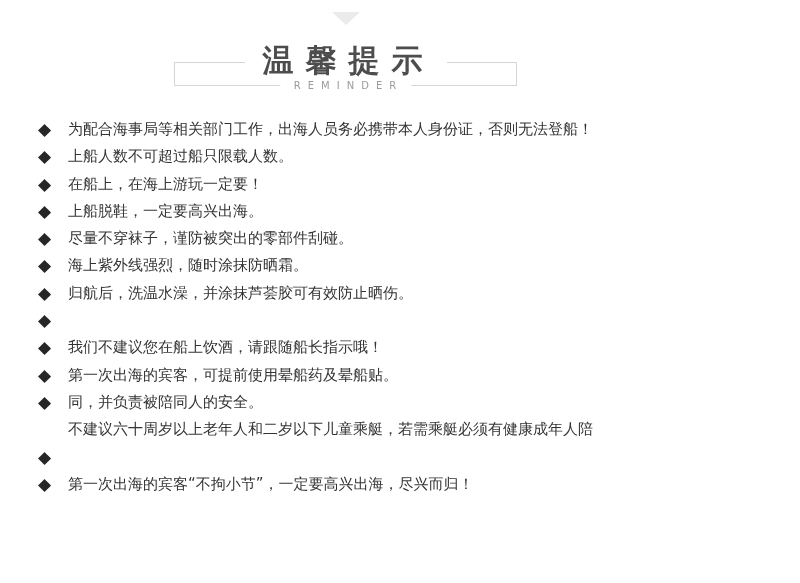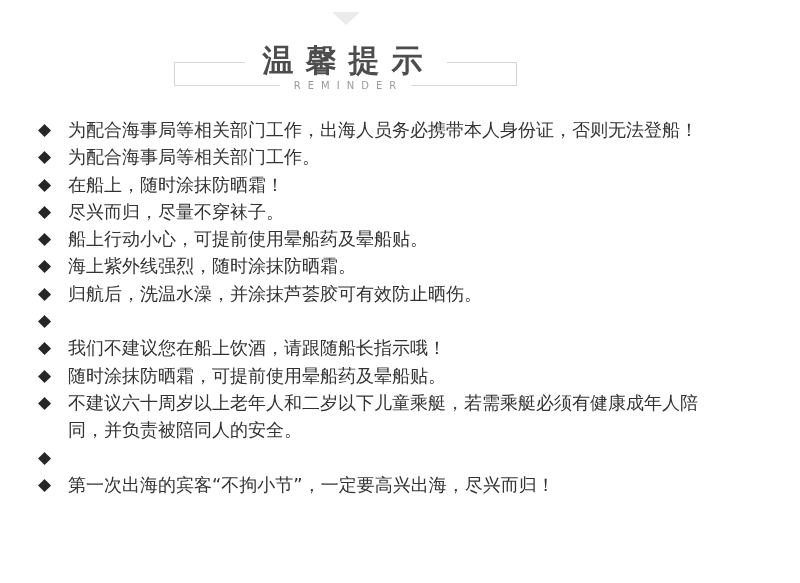--- a/index.html
+++ b/index.html
@@ -85,21 +85,21 @@
   }
   .bullet {
     flex: 0 0 30px;
     width: 30px;
     font-size: 17px;
     line-height: 27.3px;
     color: var(--bullet-color);
   }
   .tip-text {
     flex: 1 1 auto;
-    font-size: 18px;
+    font-size: 15px;
     line-height: 27.3px;
     color: var(--text-color);
   }
   .tip-line {
     display: block;
     white-space: nowrap;
   }
 </style>
 </head>
 <body>
@@ -118,39 +118,39 @@
   <div class="tips-list">
       <div class="tip-item">
         <span class="bullet">◆</span>
         <div class="tip-text">
           <span class="tip-line">为配合海事局等相关部门工作，出海人员务必携带本人身份证，否则无法登船！</span>
         </div>
       </div>
       <div class="tip-item">
         <span class="bullet">◆</span>
         <div class="tip-text">
-          <span class="tip-line">为配合海事局等相关部门工作。</span>
-        </div>
-      </div>
-      <div class="tip-item">
-        <span class="bullet">◆</span>
-        <div class="tip-text">
-          <span class="tip-line">在船上，随时涂抹防晒霜！</span>
-        </div>
-      </div>
-      <div class="tip-item">
-        <span class="bullet">◆</span>
-        <div class="tip-text">
-          <span class="tip-line">尽兴而归，尽量不穿袜子。</span>
-        </div>
-      </div>
-      <div class="tip-item">
-        <span class="bullet">◆</span>
-        <div class="tip-text">
-          <span class="tip-line">船上行动小心，可提前使用晕船药及晕船贴。</span>
+          <span class="tip-line">上船人数不可超过船只限载人数。</span>
+        </div>
+      </div>
+      <div class="tip-item">
+        <span class="bullet">◆</span>
+        <div class="tip-text">
+          <span class="tip-line">在船上，在海上游玩一定要！</span>
+        </div>
+      </div>
+      <div class="tip-item">
+        <span class="bullet">◆</span>
+        <div class="tip-text">
+          <span class="tip-line">上船脱鞋，一定要高兴出海。</span>
+        </div>
+      </div>
+      <div class="tip-item">
+        <span class="bullet">◆</span>
+        <div class="tip-text">
+          <span class="tip-line">尽量不穿袜子，谨防被突出的零部件刮碰。</span>
         </div>
       </div>
       <div class="tip-item">
         <span class="bullet">◆</span>
         <div class="tip-text">
           <span class="tip-line">海上紫外线强烈，随时涂抹防晒霜。</span>
         </div>
       </div>
       <div class="tip-item">
         <span class="bullet">◆</span>
@@ -165,28 +165,28 @@
       </div>
       <div class="tip-item">
         <span class="bullet">◆</span>
         <div class="tip-text">
           <span class="tip-line">我们不建议您在船上饮酒，请跟随船长指示哦！</span>
         </div>
       </div>
       <div class="tip-item">
         <span class="bullet">◆</span>
         <div class="tip-text">
-          <span class="tip-line">随时涂抹防晒霜，可提前使用晕船药及晕船贴。</span>
-        </div>
-      </div>
-      <div class="tip-item">
-        <span class="bullet">◆</span>
-        <div class="tip-text">
+          <span class="tip-line">第一次出海的宾客，可提前使用晕船药及晕船贴。</span>
+        </div>
+      </div>
+      <div class="tip-item">
+        <span class="bullet">◆</span>
+        <div class="tip-text">
+          <span class="tip-line">同，并负责被陪同人的安全。</span>
           <span class="tip-line">不建议六十周岁以上老年人和二岁以下儿童乘艇，若需乘艇必须有健康成年人陪</span>
-          <span class="tip-line">同，并负责被陪同人的安全。</span>
         </div>
       </div>
       <div class="tip-item">
         <span class="bullet">◆</span>
         <div class="tip-text">
         </div>
       </div>
       <div class="tip-item">
         <span class="bullet">◆</span>
         <div class="tip-text">

